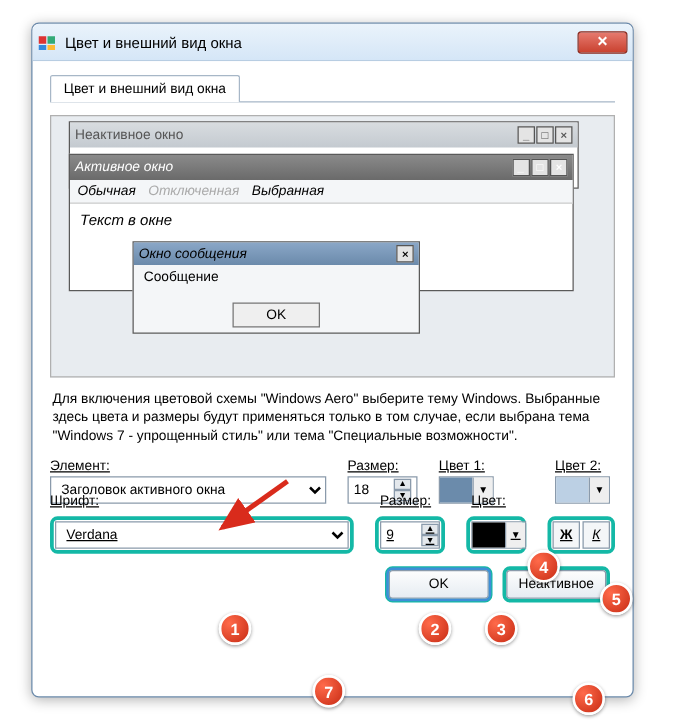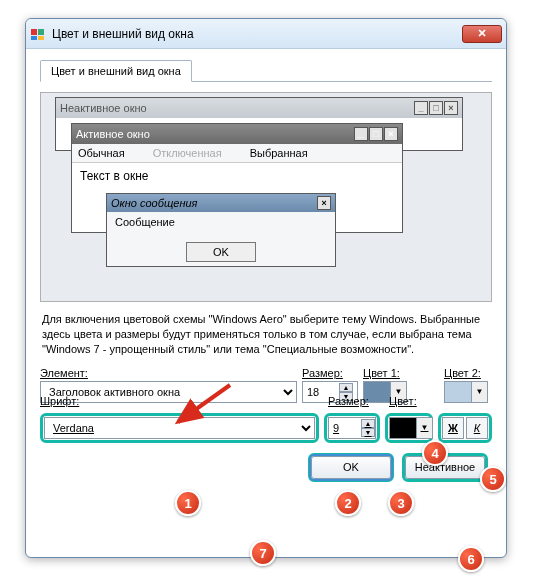--- a/index.html
+++ b/index.html
@@ -34,32 +34,32 @@
 .preview {
   border: 1px solid #b0b0b0; background: #e8ecf0; padding: 10px 10px 14px 10px;
   position: relative; height: 210px;
 }
 .win { position:absolute; border:1px solid #5a5a5a; background:#fff; }
 .win-title { height:20px; display:flex; align-items:center; font-size:11px; padding: 0 4px; }
 .win-title.dark { background: linear-gradient(#8a8a8a,#6a6a6a); color:#fff; }
 .win-title.inactive { background: linear-gradient(#d8dce0,#c4cad0); color:#555; }
 .win-ctrls { margin-left:auto; display:flex; gap:1px; }
 .win-ctrls span { width:14px; height:14px; background:#e4e4e4; border:1px solid #555; font-size:9px; display:flex; align-items:center; justify-content:center; font-weight:bold; cursor:pointer;}
-.menubar { display:flex; gap:28px; padding: 3px 6px; font-size:11px; border-bottom:1px solid #ccc; background:#f4f6f8;}
+.menubar { display:flex; gap:10px; padding: 3px 6px; font-size:11px; border-bottom:1px solid #ccc; background:#f4f6f8;}
 .menubar .disabled{ color:#aaa; }
 .textarea { padding:6px 8px; font-size:12px; height: 50px; }
 .msgbox { position:absolute; top:100px; left:65px; width:230px; border:1px solid #5a5a5a; background:#f4f6f8;}
 .msgbox .mb-title{ background: linear-gradient(#8aa7c7,#6b8aab); color:#000; font-size:11px; padding:2px 4px; display:flex; align-items:center;font-style:italic;}
 .msgbox .mb-title .x{ margin-left:auto; width:14px; height:14px; border:1px solid #555; background:#e4e4e4; display:flex; align-items:center; justify-content:center; font-size:9px; font-weight:bold; cursor:pointer;}
 .msgbox .mb-body{ padding:4px 8px 8px; font-size:11px;}
 .msgbox button{ display:block; margin: 6px auto 4px; width:70px; height:20px; font-size:11px; border:1px solid #777; background:#efefef; cursor:pointer;}
 
 .desc { font-size:11px; color:#000; margin: 10px 2px; line-height:1.35; }
 
-.row { display:flex; gap:5px; align-items:flex-end; margin-top:4px;}
+.row { display:flex; gap:17px; align-items:flex-end; margin-top:4px;}
 .col { display:flex; flex-direction:column; gap:2px; }
 .lbl { font-size:11px; }
 .lbl.u { text-decoration: underline; }
 select, .spin {
   font-size:11px; height:22px; border:1px solid #8a9aab; background:#fff;
   padding: 0 4px;
 }
 .spin { display:flex; align-items:center; }
 .spin input { border:none; width:28px; font-size:11px; text-align:left; outline:none; }
 .spin .ar { display:flex; flex-direction:column; margin-left:auto; }
@@ -117,21 +117,21 @@
       <div class="win" style="top:4px; left:14px; width:408px; height:54px;">
         <div class="win-title inactive">
           <span>Неактивное окно</span>
           <div class="win-ctrls">
             <span>_</span>
             <span>□</span>
             <span>×</span>
           </div>
         </div>
       </div>
-      <div class="win" style="top:30px; left:30px; width:332px; height:110px;">
+      <div class="win" style="top:30px; left:14px; width:404px; height:110px;font-style:italic;">
         <div class="win-title dark">
           <span>Активное окно</span>
           <div class="win-ctrls">
             <span>_</span>
             <span>□</span>
             <span>×</span>
           </div>
         </div>
         <div class="menubar">
           <span>Обычная</span>

